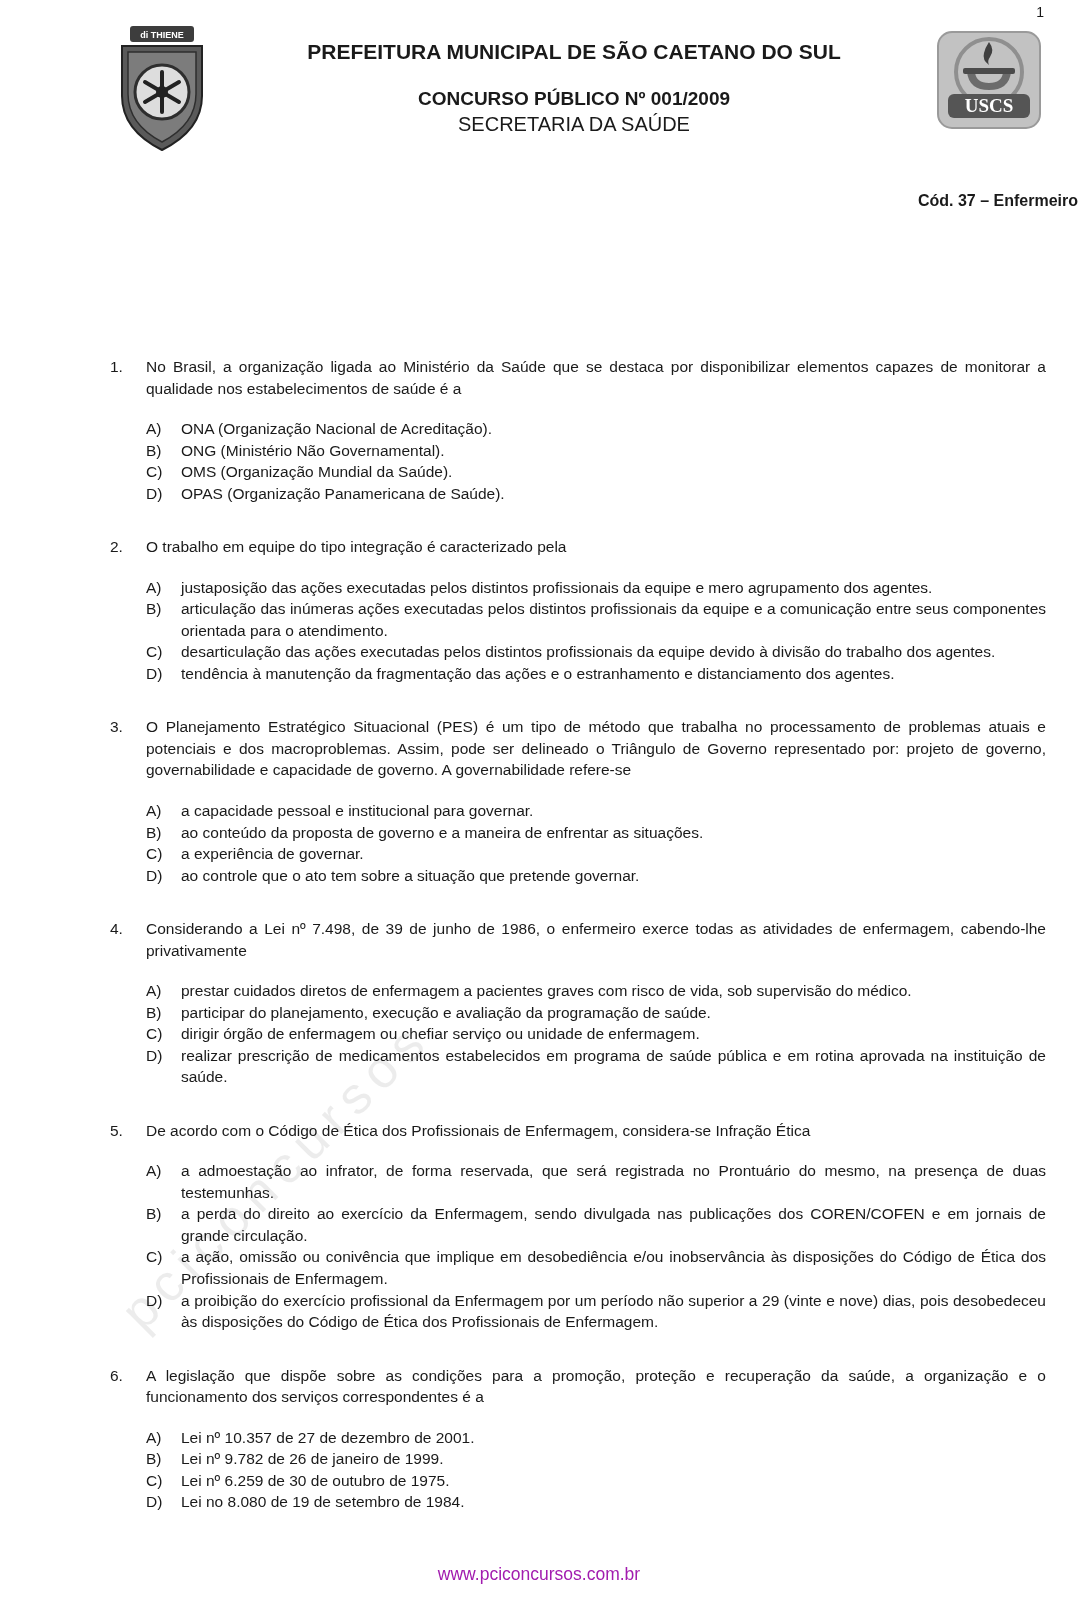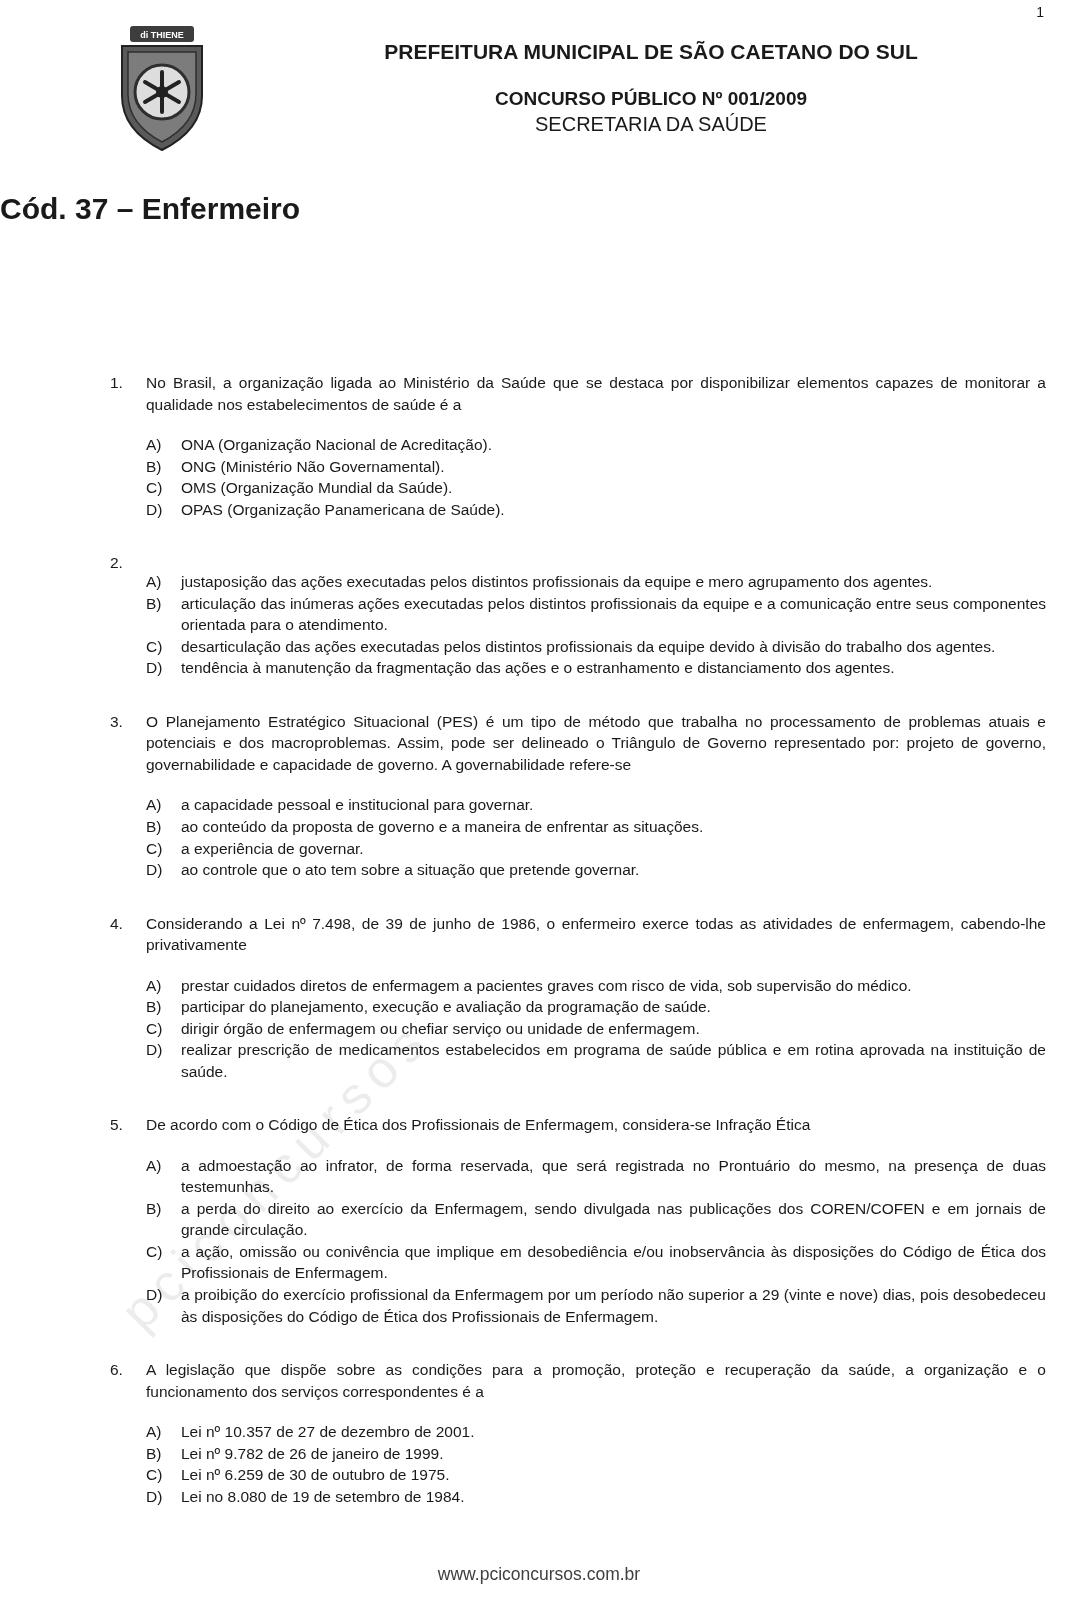--- a/index.html
+++ b/index.html
@@ -54,22 +54,22 @@
     font-size: 19px;
     font-weight: bold;
     margin: 0 0 3px 0;
   }
   .header-department {
     font-size: 20px;
     font-weight: normal;
     margin: 0;
   }
   .exam-title {
-    text-align: left;
-    font-size: 30px;
+    text-align: right;
+    font-size: 16px;
     font-weight: bold;
     margin-top: 36px;
   }
   main.questions {
     margin-top: 146px;
     padding: 0 32px 0 110px;
     font-size: 15.5px;
     line-height: 1.39;
   }
   .question {
@@ -112,21 +112,21 @@
     white-space: nowrap;
   }
   footer {
     position: absolute;
     bottom: 24px;
     left: 0;
     width: 100%;
     text-align: center;
   }
   .footer-link {
-    color: #404040;
+    color: #a21caf;
     font-size: 17.5px;
     text-decoration: none;
     cursor: pointer;
   }
 </style>
 </head>
 <body>
 
 <div class="page">
 
@@ -148,20 +148,31 @@
         <circle cx="50" cy="68" r="6" fill="#222222"></circle>
       </svg>
     </div>
 
     <div class="header-center">
       <div class="header-title">PREFEITURA MUNICIPAL DE SÃO CAETANO DO SUL</div>
       <div class="header-subtitle">CONCURSO PÚBLICO Nº 001/2009</div>
       <div class="header-department">SECRETARIA DA SAÚDE</div>
     </div>
 
+    <div class="logo-right">
+      <svg width="106" height="100" viewBox="0 0 106 100">
+        <rect x="2" y="2" width="102" height="96" rx="14" fill="#c2c2c2" stroke="#9a9a9a" stroke-width="2"></rect>
+        <circle cx="53" cy="42" r="33" fill="none" stroke="#8f8f8f" stroke-width="4"></circle>
+        <path d="M53,12 Q59,20 54,27 Q51,31 53,35 Q46,30 48,23 Q49,18 53,12 Z" fill="#3f3f3f"></path>
+        <path d="M31,42 Q33,60 53,60 Q73,60 75,42 L67,42 Q66,53 53,53 Q40,53 39,42 Z" fill="#6b6b6b"></path>
+        <rect x="27" y="38" width="52" height="6" rx="2" fill="#4b4b4b"></rect>
+        <rect x="12" y="64" width="82" height="24" rx="6" fill="#555555"></rect>
+        <text x="53" y="82" font-size="19" font-weight="bold" fill="#ffffff" text-anchor="middle" font-family="Liberation Serif, serif">USCS</text>
+      </svg>
+    </div>
   </header>
 
   <div class="exam-title">Cód. 37 – Enfermeiro</div>
 
   <div class="watermark">pciconcursos</div>
 
   <main class="questions" id="questions">
       <div class="question">
         <div class="q-num">1.</div>
         <div class="q-body">
@@ -182,20 +193,21 @@
             <div class="option">
               <span class="opt-letter">D)</span>
               <span class="opt-text">OPAS (Organização Panamericana de Saúde).</span>
             </div>
           </div>
         </div>
       </div>
       <div class="question">
         <div class="q-num">2.</div>
         <div class="q-body">
+          <div class="q-text">O trabalho em equipe do tipo integração é caracterizado pela</div>
           <div class="options">
             <div class="option">
               <span class="opt-letter">A)</span>
               <span class="opt-text">justaposição das ações executadas pelos distintos profissionais da equipe e mero agrupamento dos agentes.</span>
             </div>
             <div class="option">
               <span class="opt-letter">B)</span>
               <span class="opt-text">articulação das inúmeras ações executadas pelos distintos profissionais da equipe e a comunicação entre seus componentes orientada para o atendimento.</span>
             </div>
             <div class="option">

